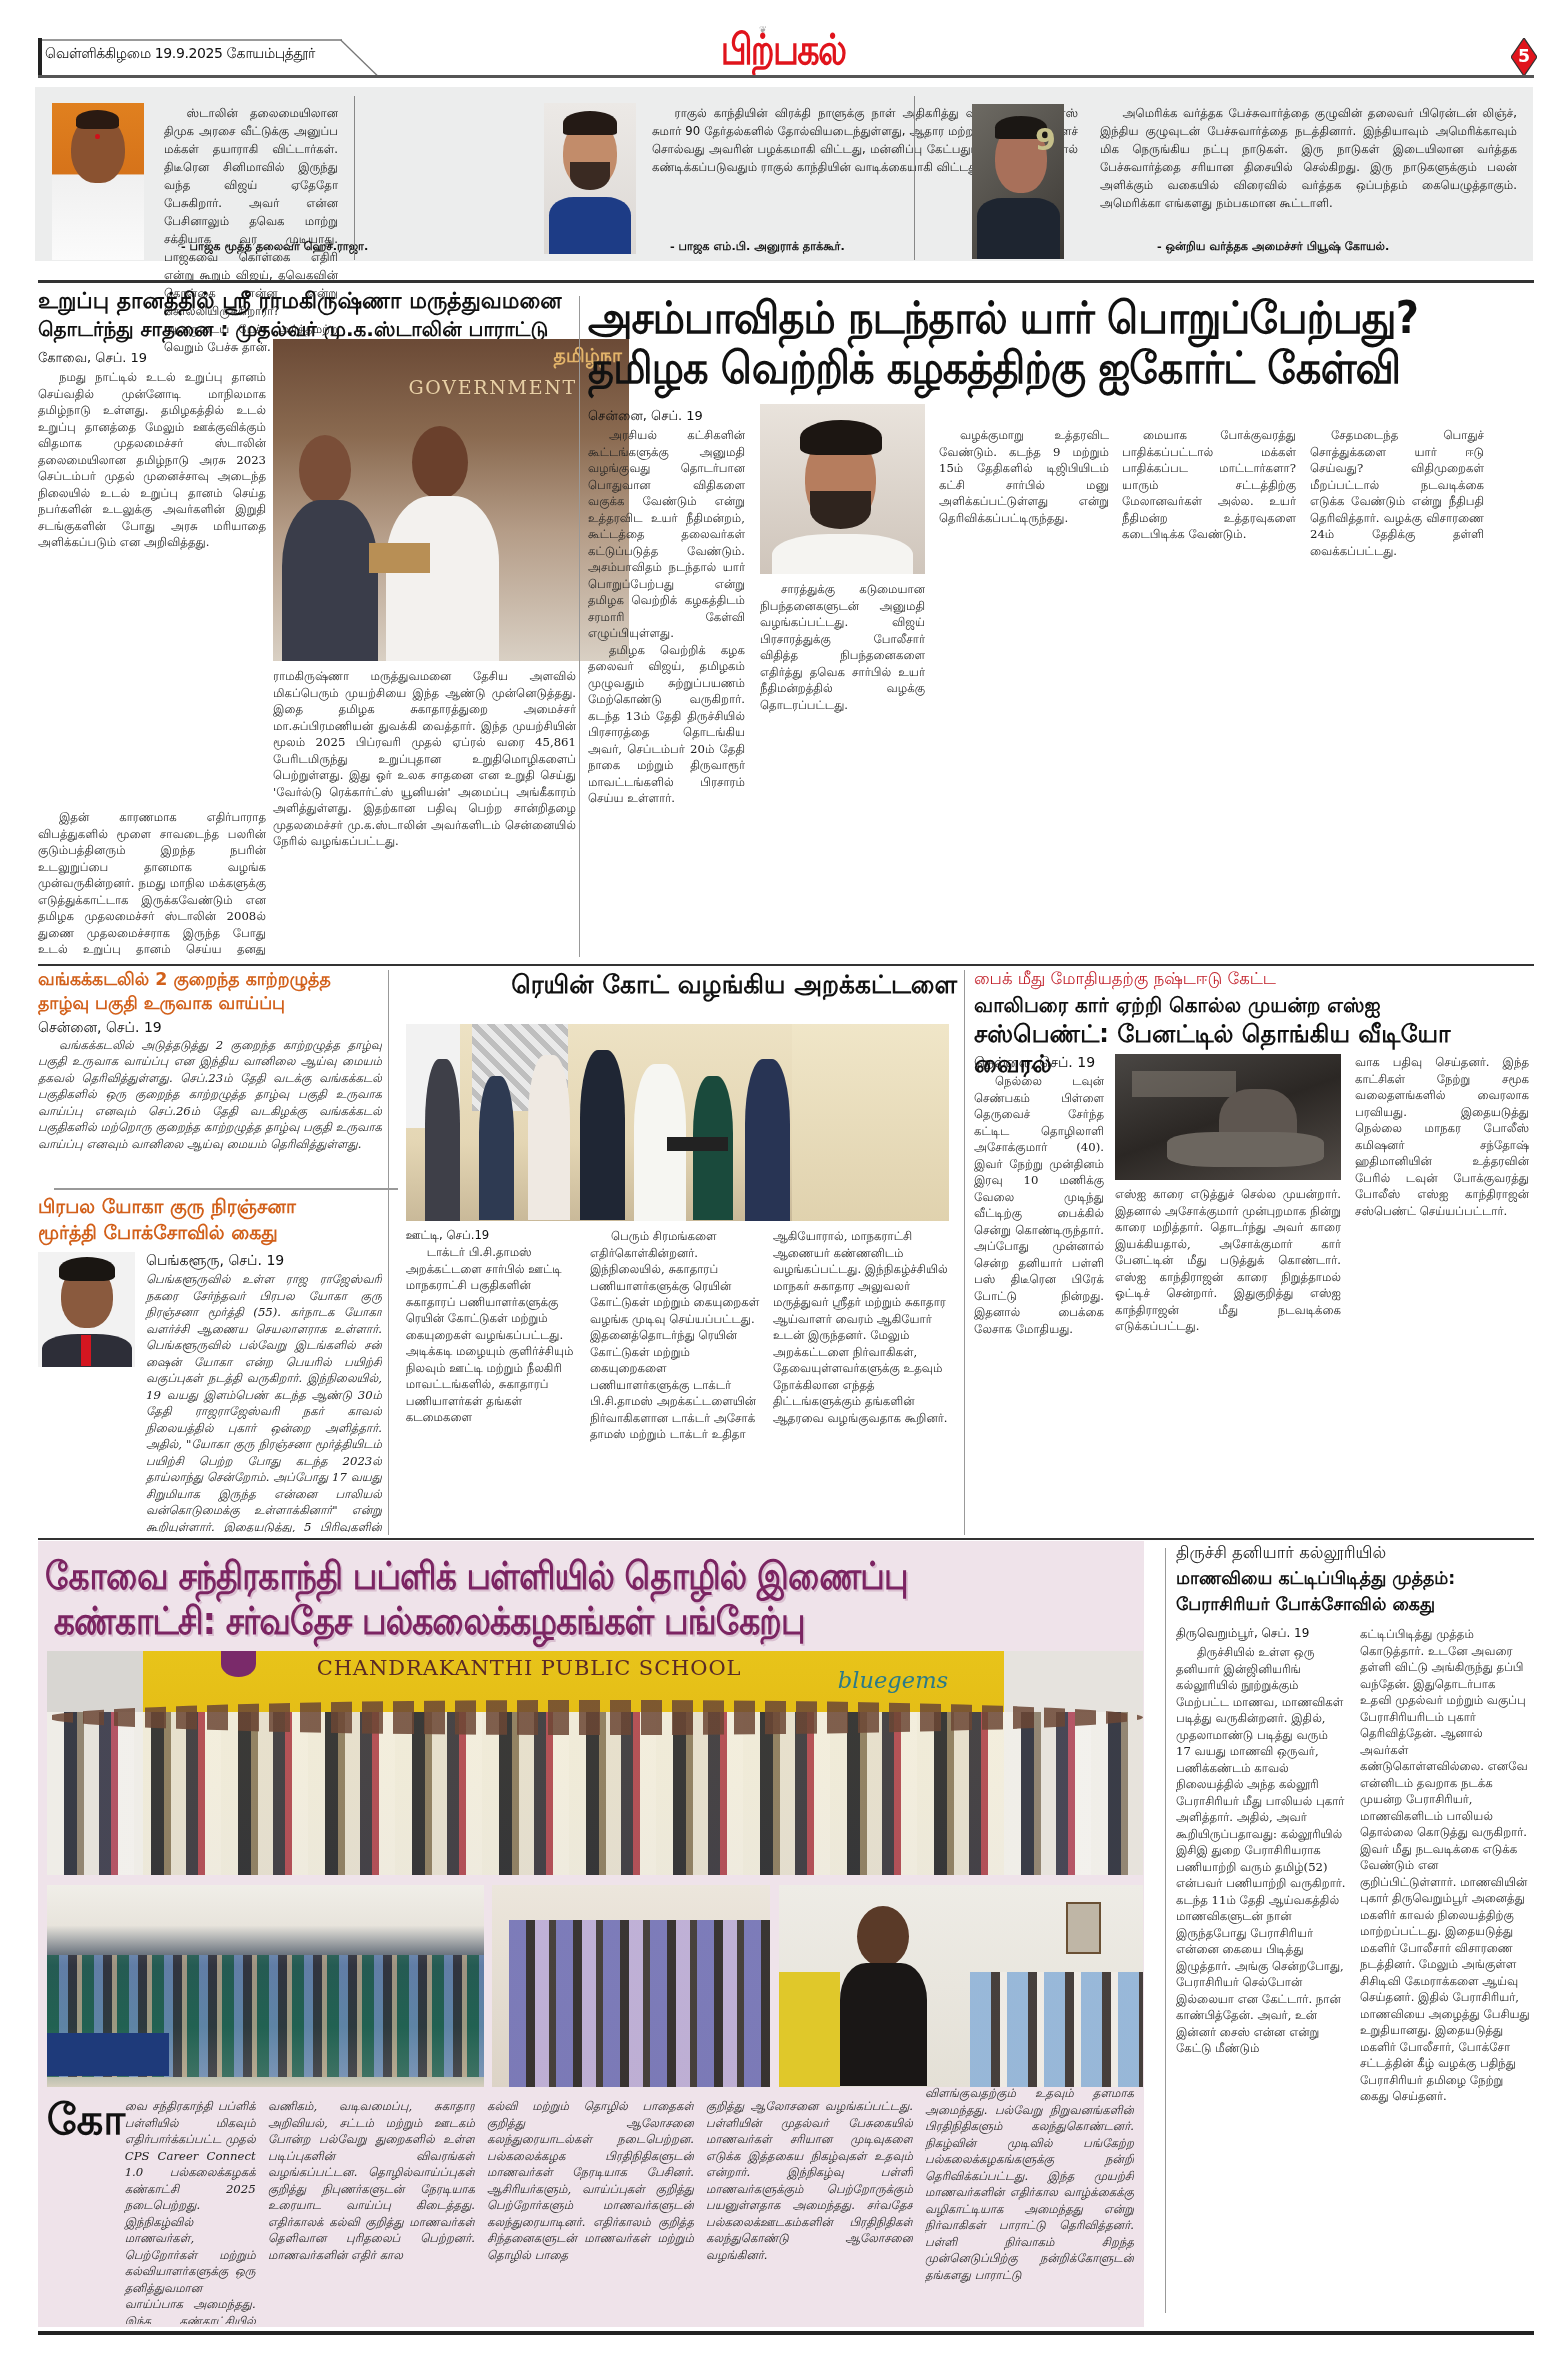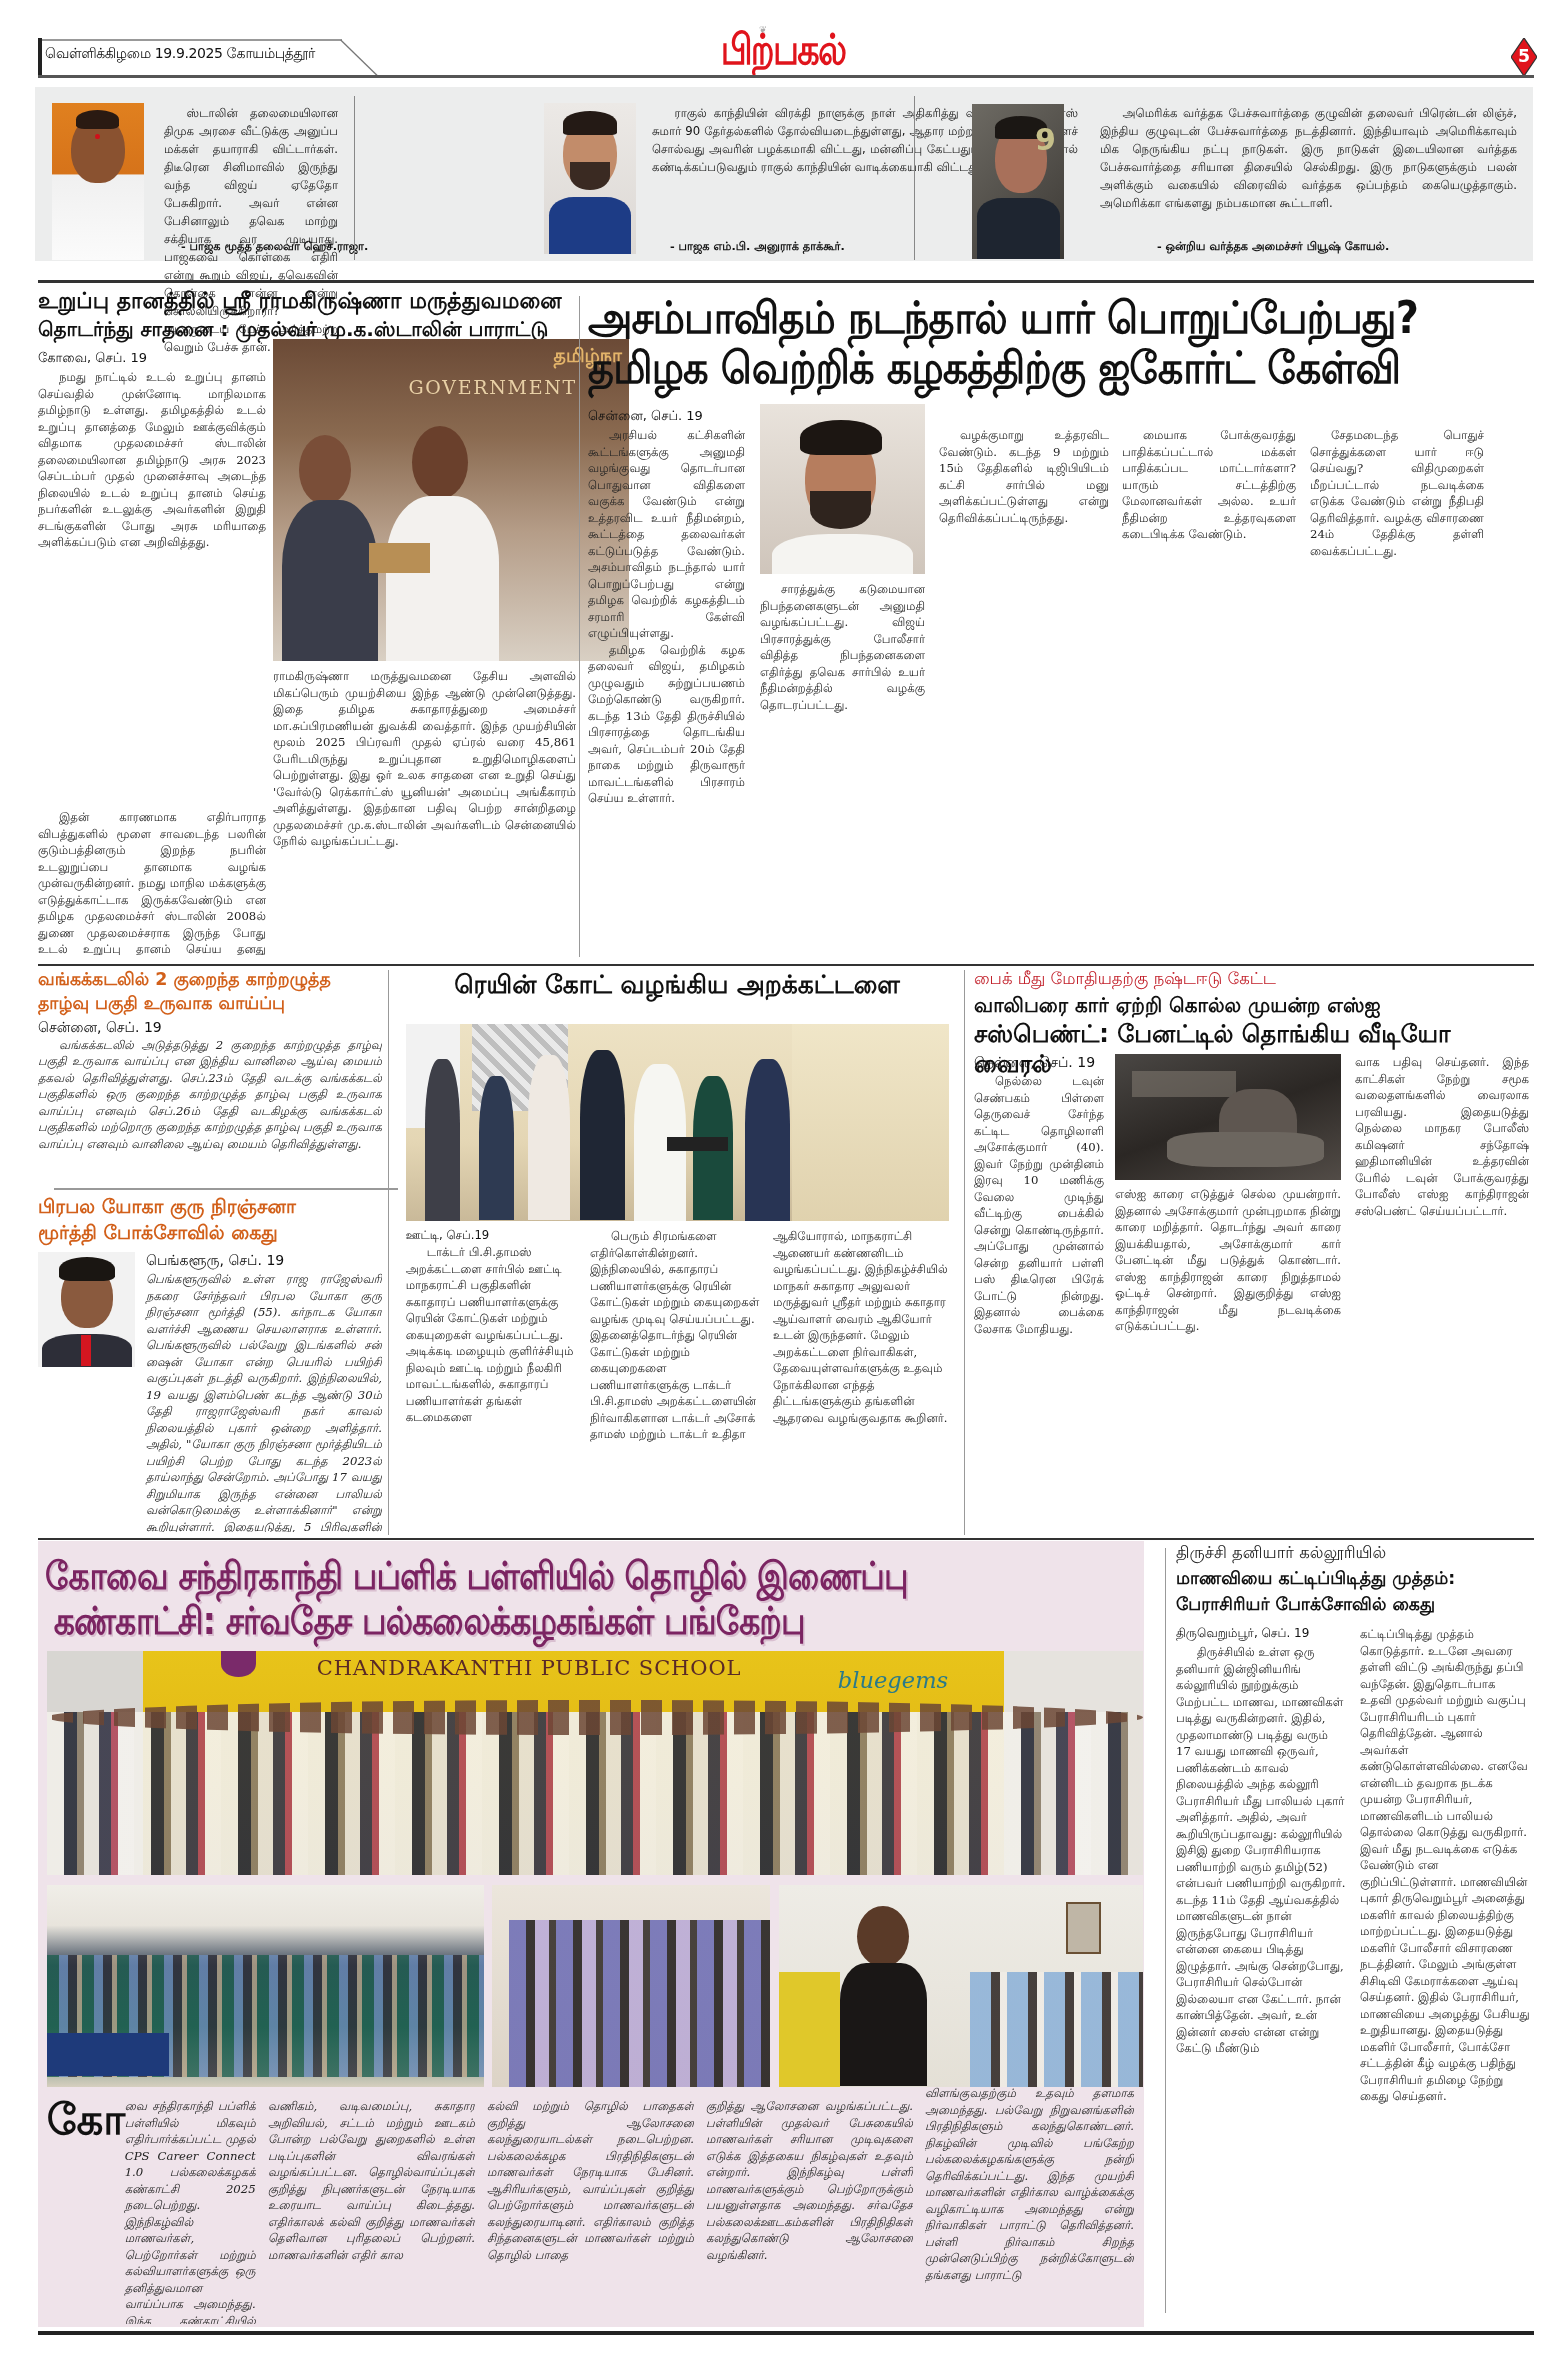--- a/index.html
+++ b/index.html
@@ -147,21 +147,21 @@
     <div style="position:absolute;left:43px;top:83px;width:10.4px;height:31px;background:#d41620;"></div>
   </div>
   <div class="dateline" style="position:absolute;left:108px;top:59px;font-size:14px;">பெங்களூரு, செப். 19</div>
   <div class="col-text" style="position:absolute;left:0;top:78px;width:344px;height:261px;overflow:hidden;font-style:italic;">
     <p style="padding-left:108px;text-indent:0;">பெங்களூருவில் உள்ள ராஜ ராஜேஸ்வரி நகரை சேர்ந்தவர் பிரபல யோகா குரு நிரஞ்சனா மூர்த்தி (55). கர்நாடக யோகா வளர்ச்சி ஆணைய செயலாளராக உள்ளார். பெங்களூருவில் பல்வேறு இடங்களில் சன் ஷைன் யோகா என்ற பெயரில் பயிற்சி வகுப்புகள் நடத்தி வருகிறார். இந்நிலையில், 19 வயது இளம்பெண் கடந்த ஆண்டு 30ம் தேதி ராஜராஜேஸ்வரி நகர் காவல் நிலையத்தில் புகார் ஒன்றை அளித்தார். அதில், "யோகா குரு நிரஞ்சனா மூர்த்தியிடம் பயிற்சி பெற்ற போது கடந்த 2023ல் தாய்லாந்து சென்றோம். அப்போது 17 வயது சிறுமியாக இருந்த என்னை பாலியல் வன்கொடுமைக்கு உள்ளாக்கினார்" என்று கூறியுள்ளார். இதையடுத்து, 5 பிரிவுகளின் கீழ் வழக்குப் பதிவு செய்த போலீசார், நிரஞ்சனா மூர்த்தியை கைது செய்தனர்.</p>
   </div>
 </div>
 <div class="vrule" style="left:388px;top:970px;height:565px;"></div>
 
 <div class="abs" style="left:397px;top:967px;width:560px;height:570px;">
-  <div class="hl" style="font-size:25px;line-height:35px;text-align:center;">ரெயின் கோட் வழங்கிய அறக்கட்டளை</div>
+  <div class="hl" style="font-size:25px;line-height:35px;text-align:right;">ரெயின் கோட் வழங்கிய அறக்கட்டளை</div>
   <div class="ph" style="left:8.7px;top:57px;width:543px;height:197px;background:linear-gradient(180deg,#ede2c4 0%,#e4d6b4 60%,#c9b999 100%);">
     <div style="position:absolute;left:66px;top:0;width:96px;height:87px;background:repeating-linear-gradient(45deg,#bfbfbf 0 5.2px,#e9e9e9 5.2px 12px);"></div>
     <div style="position:absolute;left:0;top:0;width:54px;height:104px;background:#f2f2f2;"></div>
     <div style="position:absolute;left:19px;top:35px;width:35px;height:162px;border-radius:40% 40% 0 0;background:#3e3f48;"></div>
     <div style="position:absolute;left:73px;top:52px;width:35px;height:144px;border-radius:40% 40% 0 0;background:#2e3a52;"></div>
     <div style="position:absolute;left:122px;top:31px;width:42px;height:165px;border-radius:40% 40% 0 0;background:#efe9e2;"></div>
     <div style="position:absolute;left:174px;top:26px;width:45px;height:170px;border-radius:40% 40% 0 0;background:#1f2634;"></div>
     <div style="position:absolute;left:228px;top:40px;width:52px;height:157px;border-radius:40% 40% 0 0;background:#f6f6f2;"></div>
     <div style="position:absolute;left:287px;top:52px;width:40px;height:144px;border-radius:40% 40% 0 0;background:#1a4a3c;"></div>
     <div style="position:absolute;left:339px;top:35px;width:45px;height:162px;border-radius:40% 40% 0 0;background:#283454;"></div>

